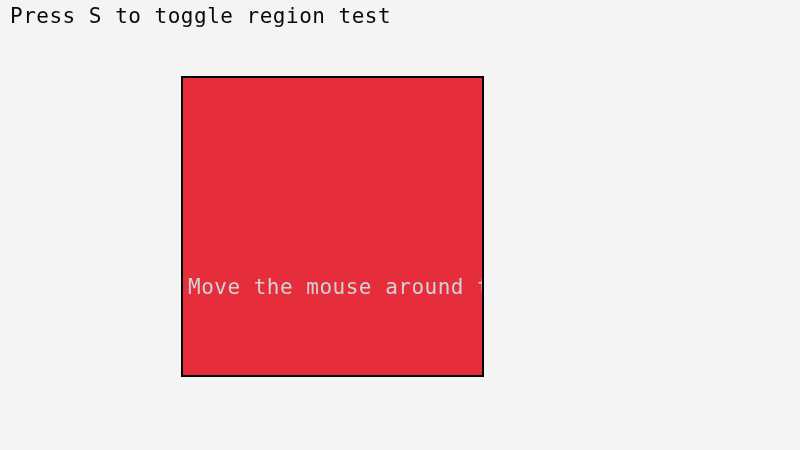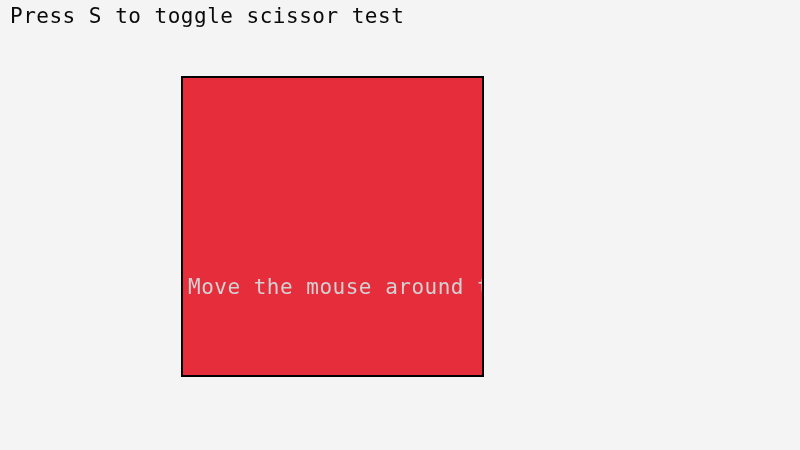--- a/index.html
+++ b/index.html
@@ -60,19 +60,19 @@
     white-space: pre;
     -webkit-font-smoothing: none;
     font-smooth: never;
   }
 </style>
 </head>
 <body>
 
 <div id="app">
 
-  <div id="title-text">Press S to toggle scissor test</div>
+  <div id="title-text">Press S to toggle region test</div>
 
   <div id="scissor-rect">
     <div id="scissor-text">Move the mouse around to resize the scissor region</div>
   </div>
 
 </div>
 
 </body></html>

